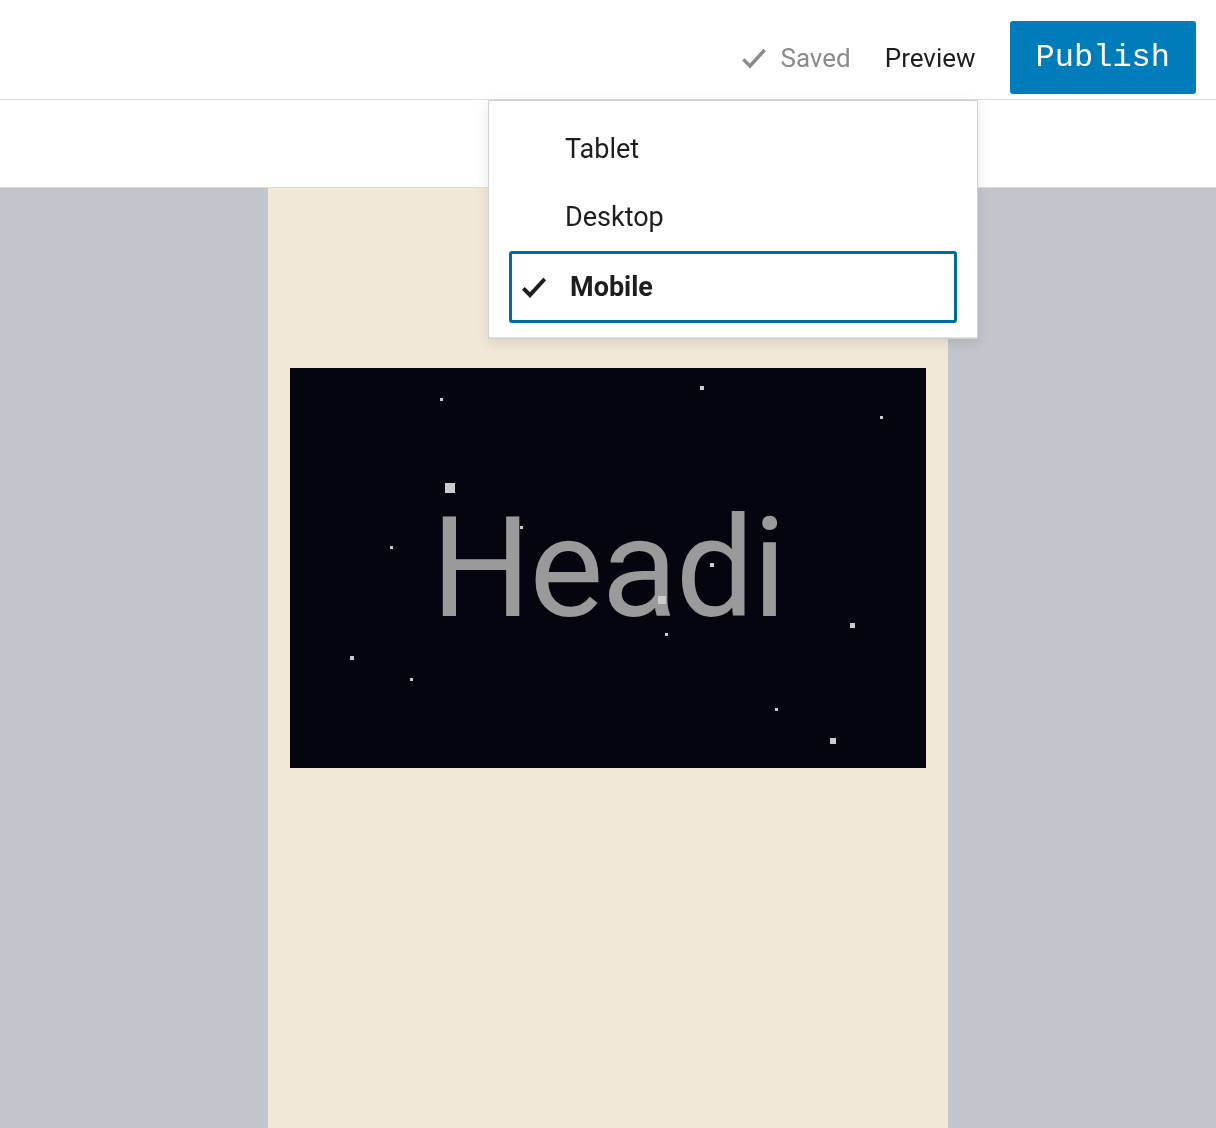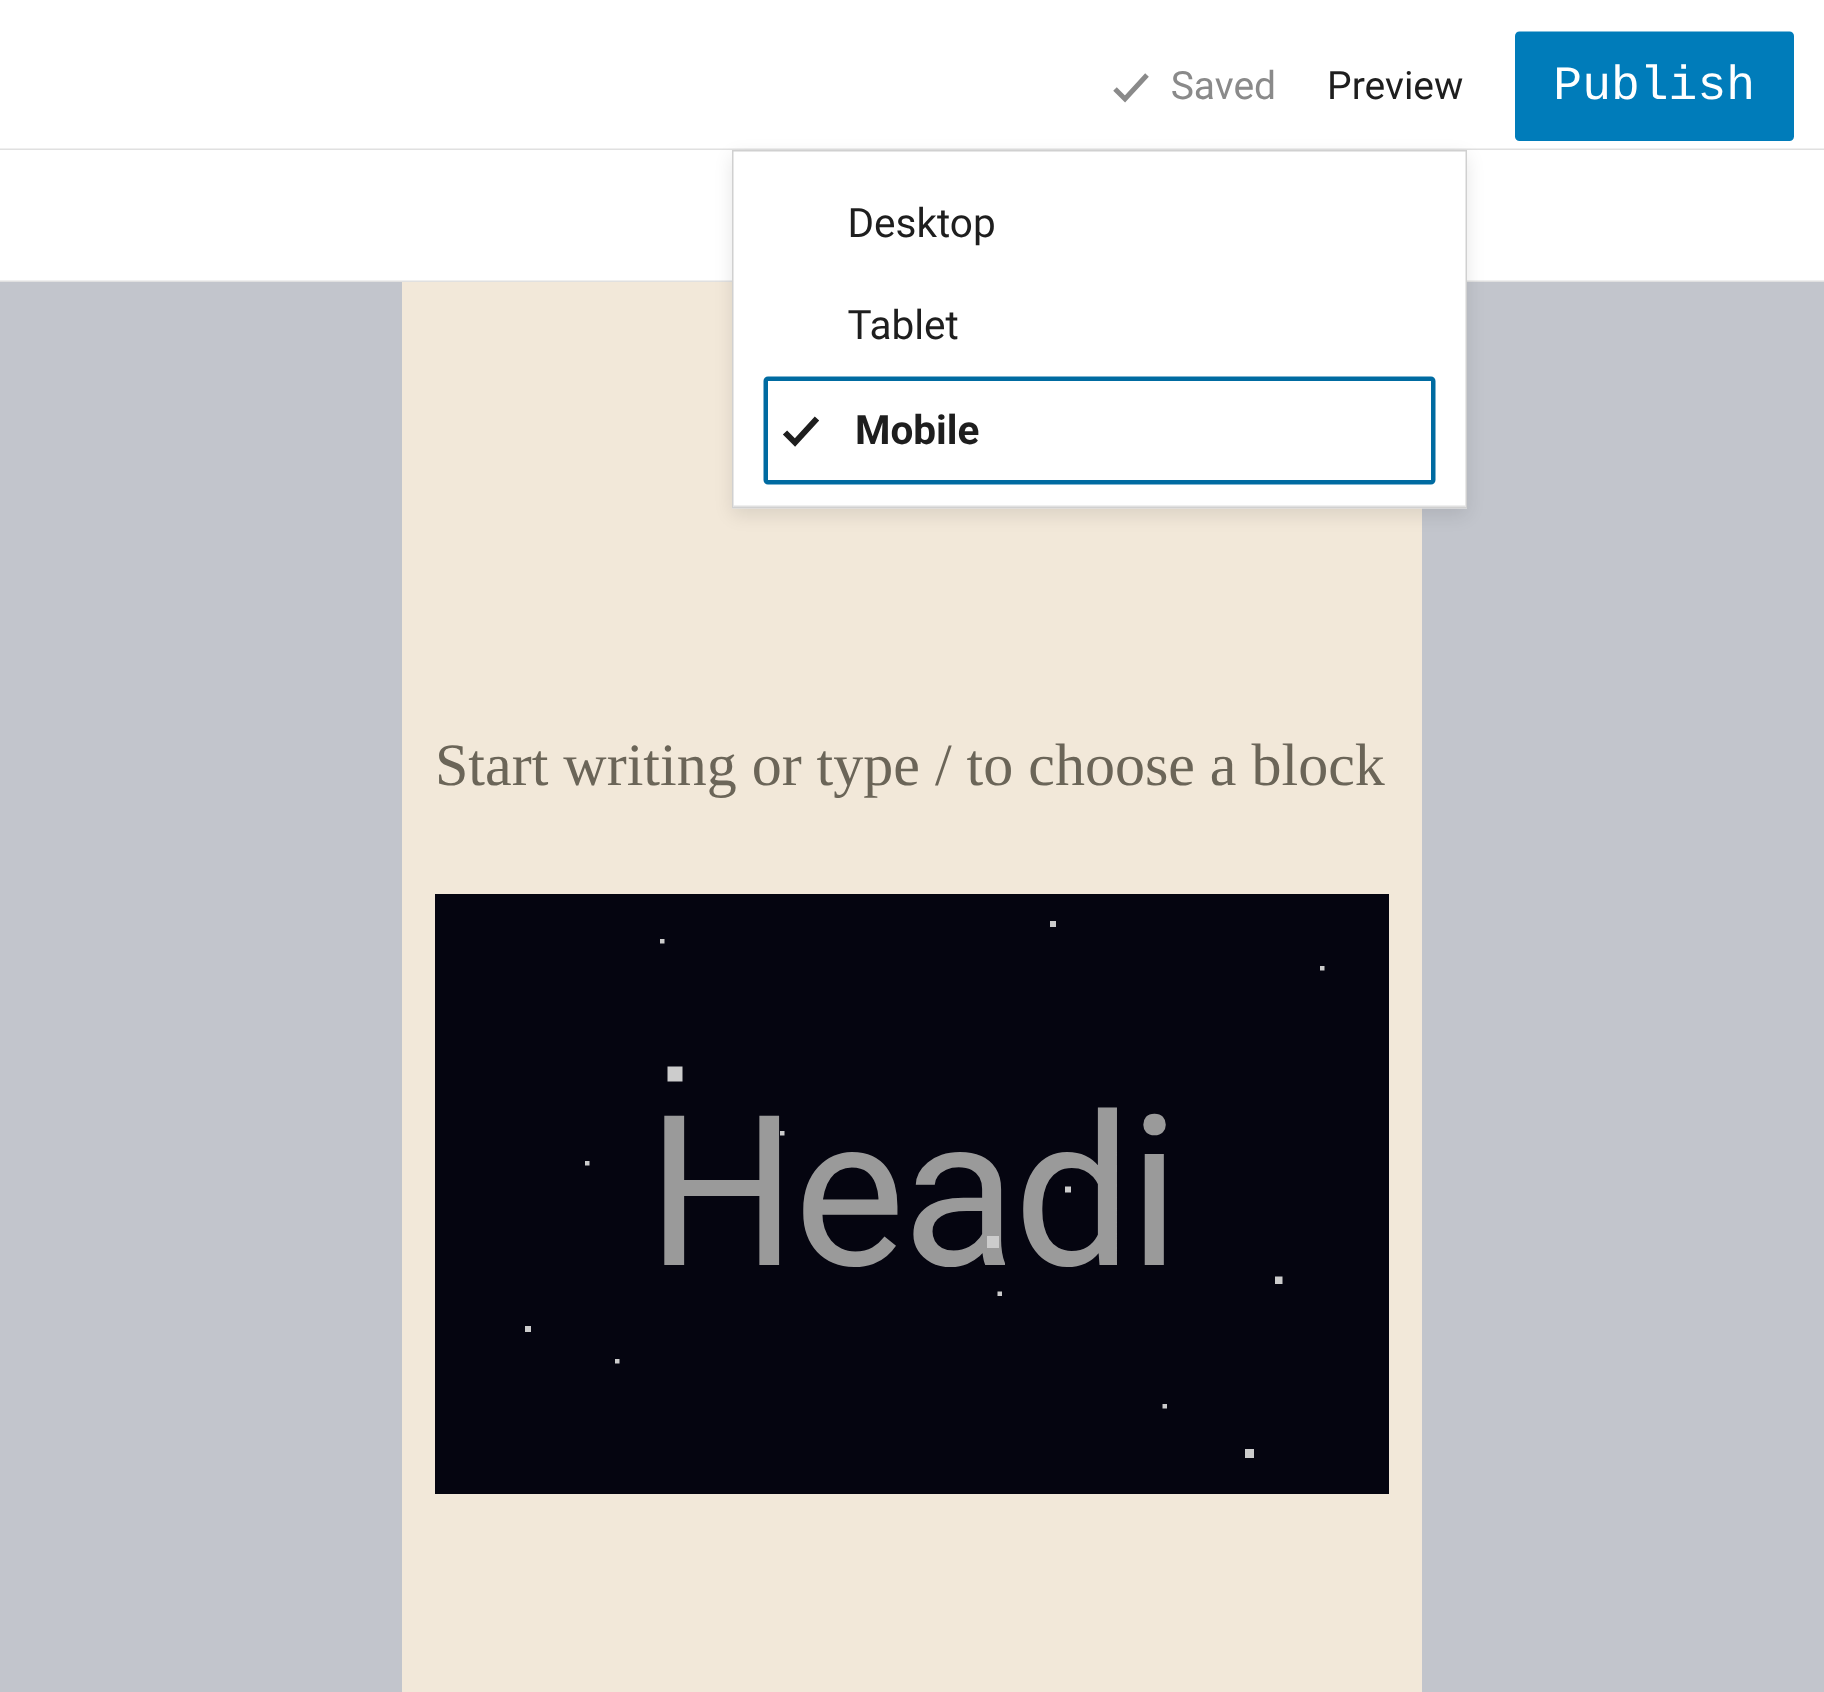--- a/index.html
+++ b/index.html
@@ -215,21 +215,20 @@
   </div>
   <button class="preview-btn">Preview</button>
   <button class="publish-btn">Publish</button>
 </div>
 
 <div class="sub-bar"></div>
 
 <div class="canvas-area">
   <div class="content-frame">
     <div class="title-heading">Add</div>
-    <div class="block-placeholder">Start writing or type / to choose a block</div>
     <div class="cover-block">
       <div class="star" style="top:18px; left:410px; width:4px; height:4px;"></div>
       <div class="star" style="top:30px; left:150px; width:3px; height:3px;"></div>
       <div class="star" style="top:48px; left:590px; width:3px; height:3px;"></div>
       <div class="star" style="top:115px; left:155px; width:10px; height:10px;"></div>
       <div class="star" style="top:158px; left:230px; width:3px; height:3px;"></div>
       <div class="star" style="top:178px; left:100px; width:3px; height:3px;"></div>
       <div class="star" style="top:228px; left:368px; width:8px; height:8px;"></div>
       <div class="star" style="top:195px; left:420px; width:4px; height:4px;"></div>
       <div class="star" style="top:265px; left:375px; width:3px; height:3px;"></div>
@@ -239,24 +238,24 @@
       <div class="star" style="top:370px; left:540px; width:6px; height:6px;"></div>
       <div class="star" style="top:255px; left:560px; width:5px; height:5px;"></div>
       <div class="cover-heading">Headi</div>
     </div>
   </div>
 </div>
 
 <div class="preview-dropdown">
   <div class="dropdown-section">
     <div class="dropdown-item no-icon">
+      <span>Tablet</span>
+    </div>
+    <div class="dropdown-item no-icon">
       <span>Desktop</span>
-    </div>
-    <div class="dropdown-item no-icon">
-      <span>Tablet</span>
     </div>
     <div class="dropdown-item selected">
       <span class="check-slot">
         <svg viewBox="0 0 24 24" fill="none" stroke="#1e1e1e" stroke-width="3" width="32" height="32">
           <polyline points="4 13 9 18 20 6"></polyline>
         </svg>
       </span>
       <span>Mobile</span>
     </div>
   </div>

